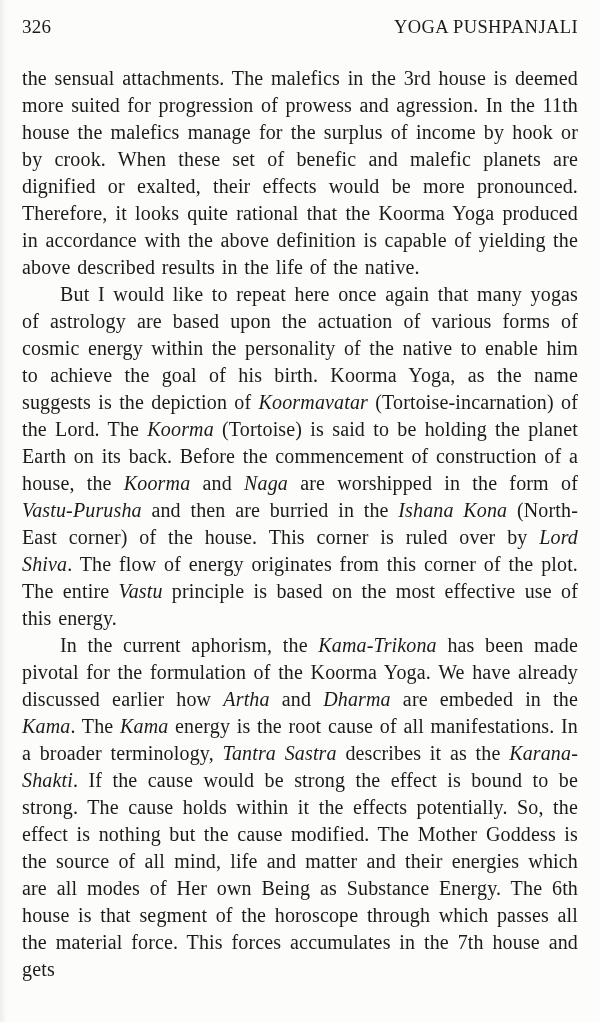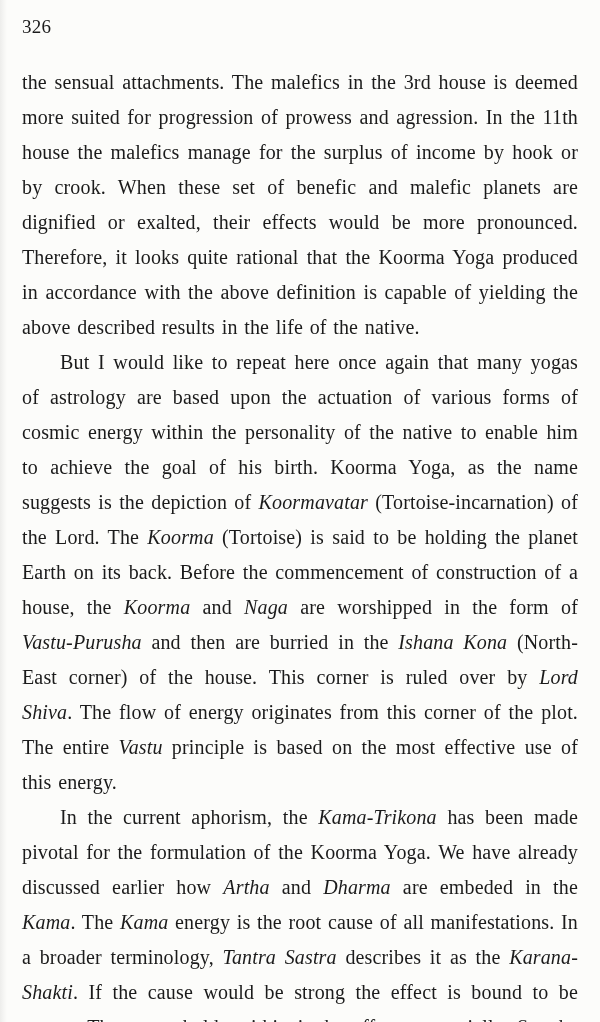--- a/index.html
+++ b/index.html
@@ -39,36 +39,37 @@
   .running-head .folio {
     font-size: 19px;
   }
   .running-head .book-title {
     font-size: 18.5px;
     letter-spacing: 0.4px;
   }
   .page-body p.para {
     margin: 0;
     font-size: 20px;
-    line-height: 35px;
+    line-height: 27px;
     text-align: justify;
     letter-spacing: 0.15px;
     word-spacing: 1.5px;
   }
   .page-body p.para.indent {
     text-indent: 38px;
   }
   .page-body em {
   }
 </style>
 </head>
 <body>
 
 <div class="page" style="background: rgb(252, 252, 250); color: rgb(27, 27, 27);">
   <div class="running-head">
     <span class="folio">326</span>
+    <span class="book-title">YOGA PUSHPANJALI</span>
   </div>
   <div class="page-body">
       <p class="para"><span>the sensual attachments. The malefics in the 3rd house is deemed more suited for progression of prowess and agression. In the 11th house the malefics manage for the surplus of income by hook or by crook. When these set of benefic and malefic planets are dignified or exalted, their effects would be more pronounced. Therefore, it looks quite rational that the Koorma Yoga produced in accordance with the above definition is capable of yielding the above described results in the life of the native.</span></p>
       <p class="para indent"><span>But I would like to repeat here once again that many yogas of astrology are based upon the actuation of various forms of cosmic energy within the personality of the native to enable him to achieve the goal of his birth. Koorma Yoga, as the name suggests is the depiction of </span><em>Koormavatar</em><span> (Tortoise-incarnation) of the Lord. The </span><em>Koorma</em><span> (Tortoise) is said to be holding the planet Earth on its back. Before the commencement of construction of a house, the </span><em>Koorma</em><span> and </span><em>Naga</em><span> are worshipped in the form of </span><em>Vastu-Purusha</em><span> and then are burried in the </span><em>Ishana Kona</em><span> (North-East corner) of the house. This corner is ruled over by </span><em>Lord Shiva</em><span>. The flow of energy originates from this corner of the plot. The entire </span><em>Vastu</em><span> principle is based on the most effective use of this energy.</span></p>
       <p class="para indent"><span>In the current aphorism, the </span><em>Kama-Trikona</em><span> has been made pivotal for the formulation of the Koorma Yoga. We have already discussed earlier how </span><em>Artha</em><span> and </span><em>Dharma</em><span> are embeded in the </span><em>Kama</em><span>. The </span><em>Kama</em><span> energy is the root cause of all manifestations. In a broader terminology, </span><em>Tantra Sastra</em><span> describes it as the </span><em>Karana-Shakti</em><span>. If the cause would be strong the effect is bound to be strong. The cause holds within it the effects potentially. So, the effect is nothing but the cause modified. The Mother Goddess is the source of all mind, life and matter and their energies which are all modes of Her own Being as Substance Energy. The 6th house is that segment of the horoscope through which passes all the material force. This forces accumulates in the 7th house and gets</span></p>
     </div>
 </div>
 
 </body></html>

